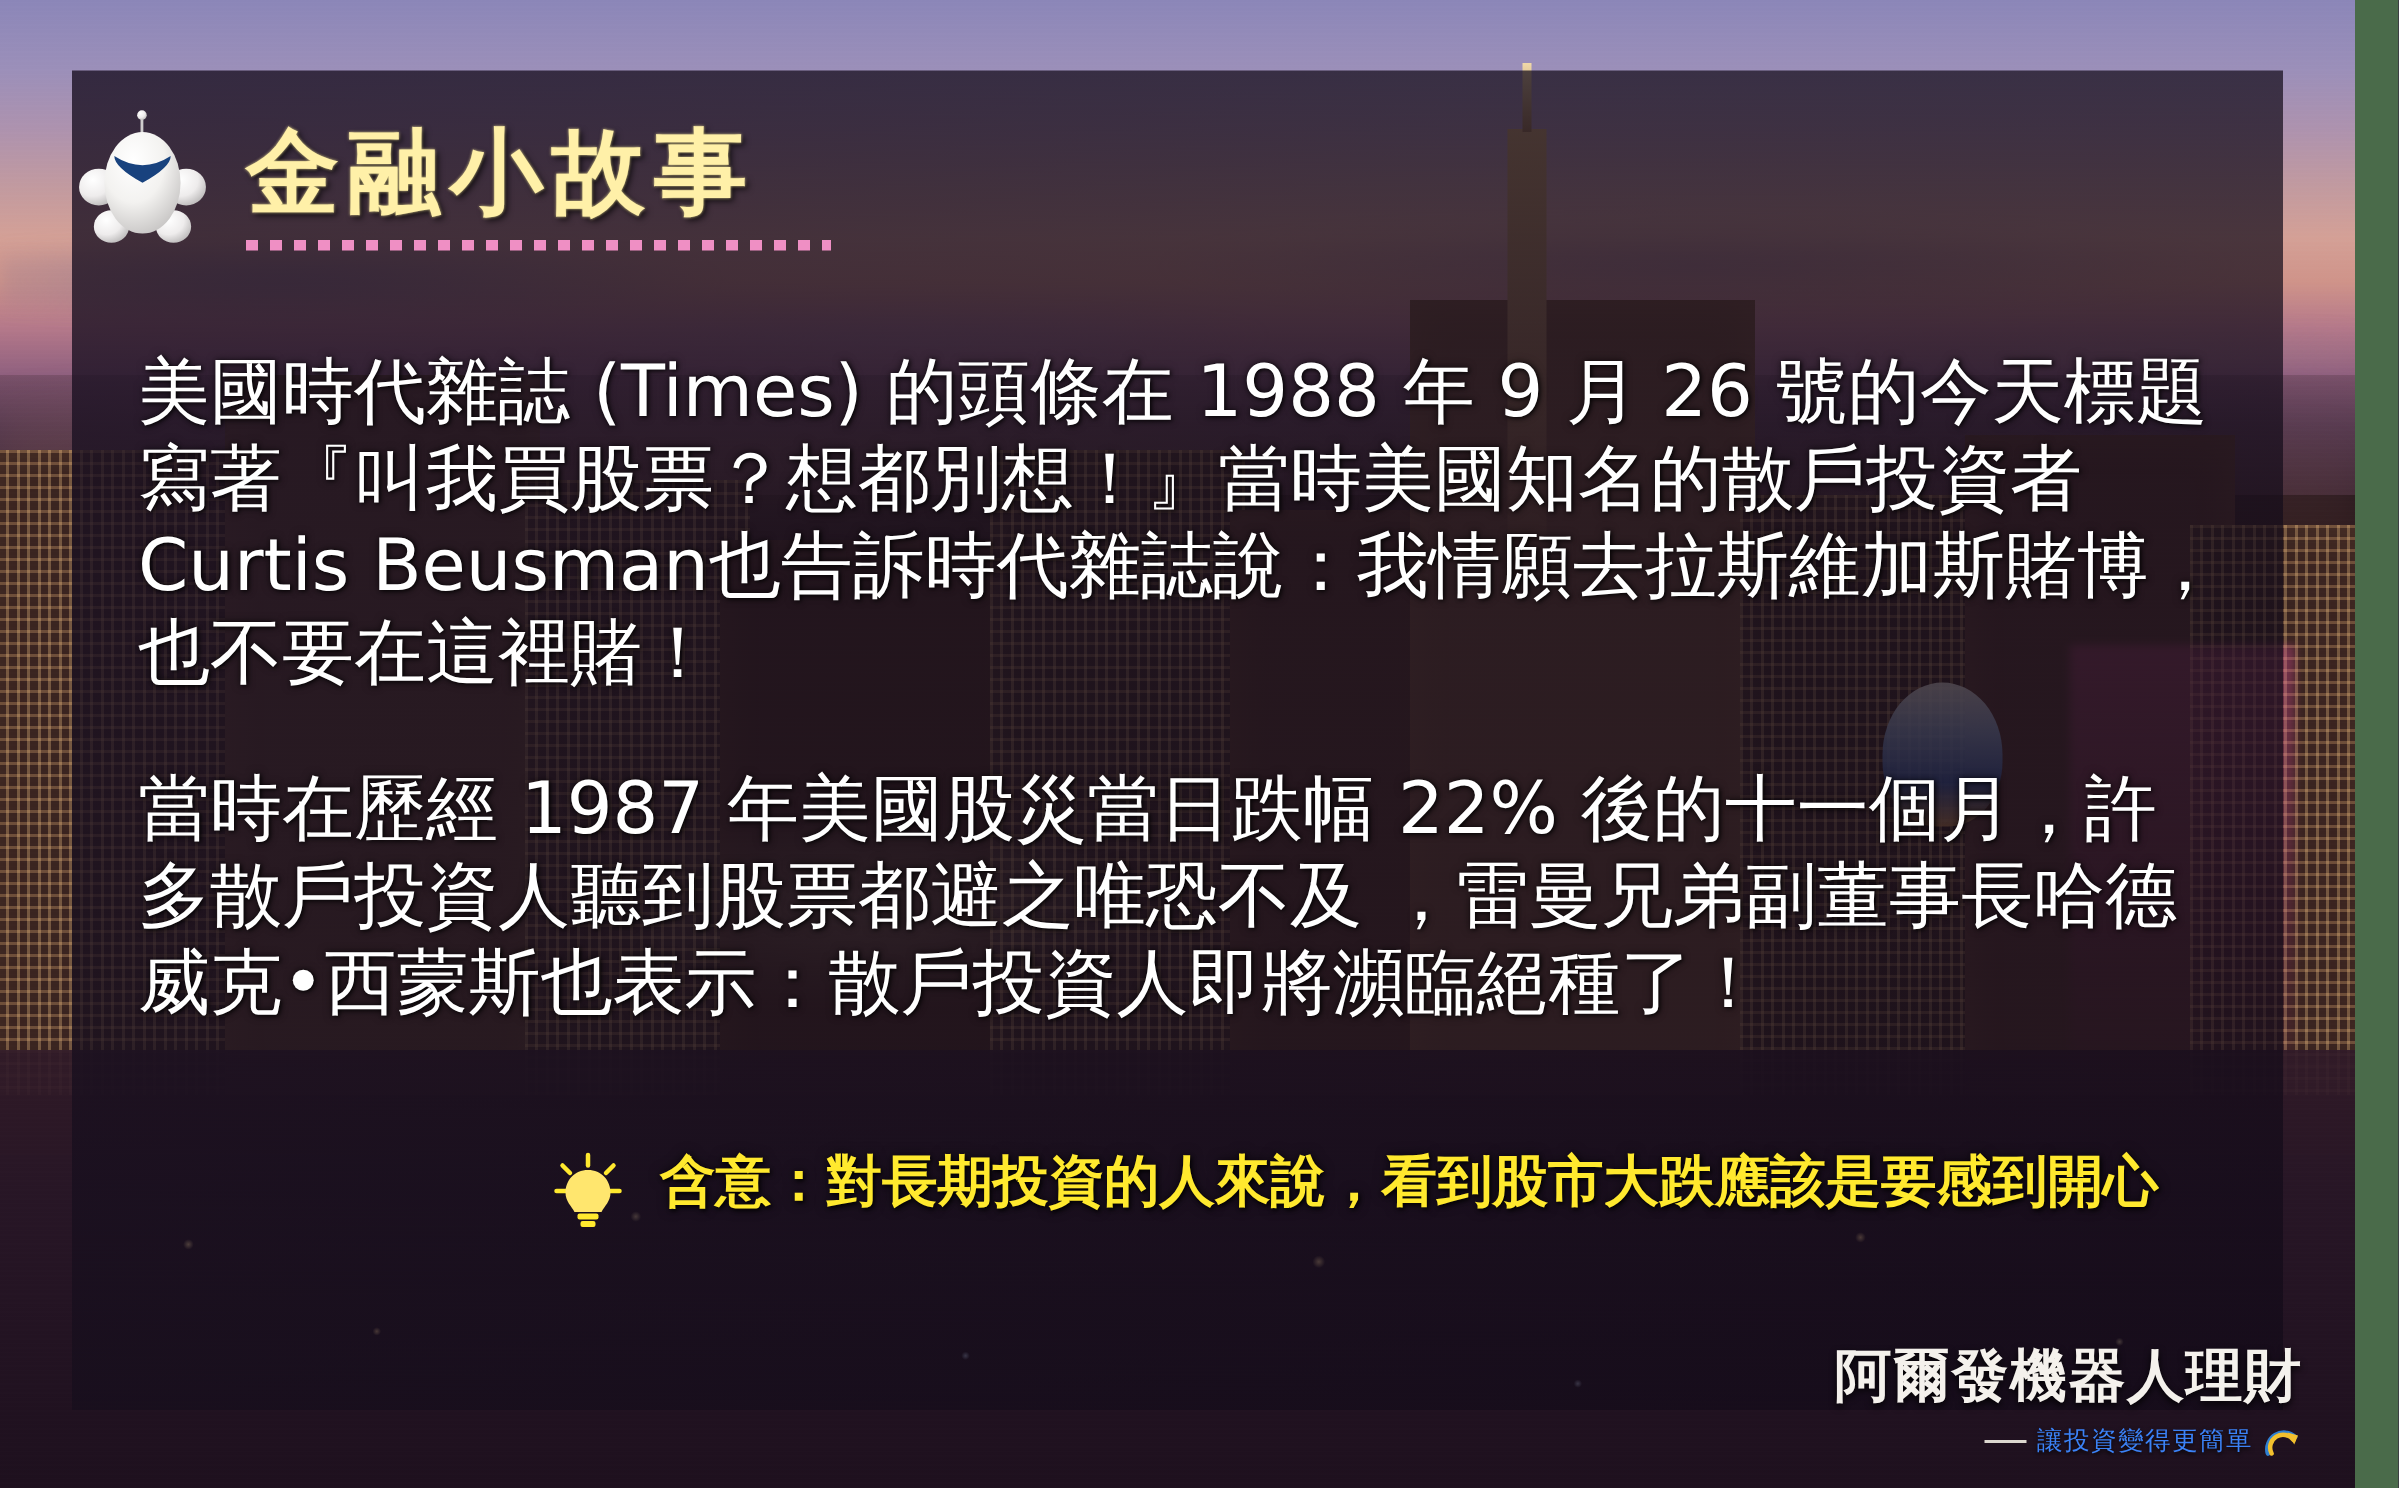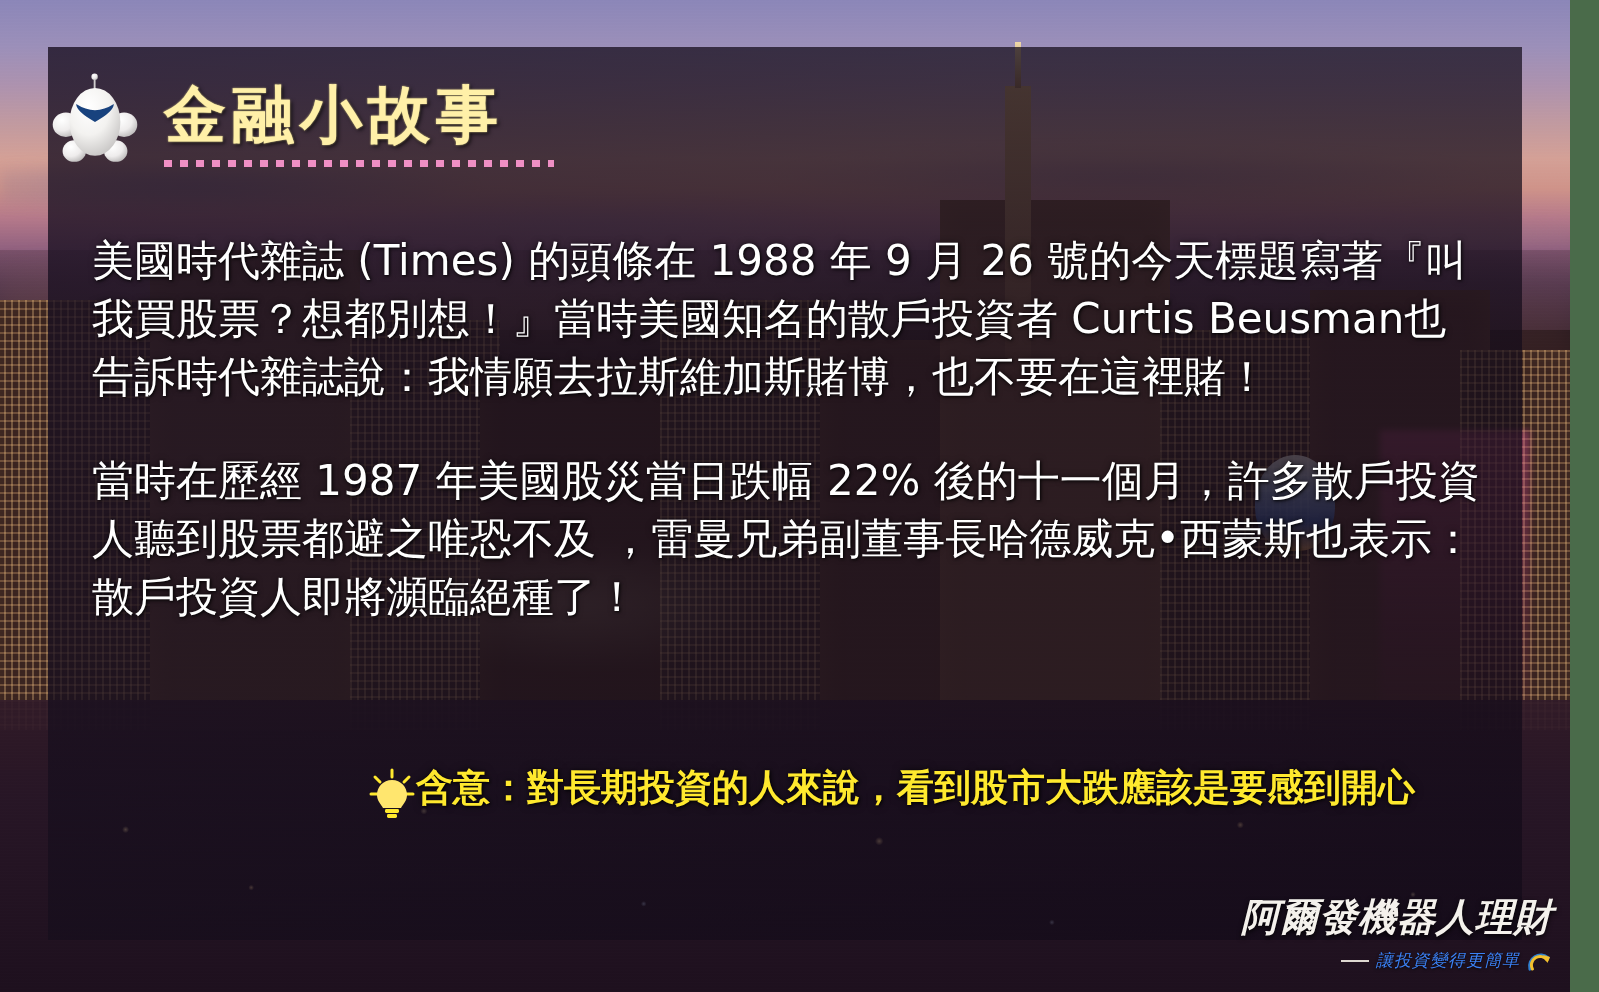--- a/index.html
+++ b/index.html
@@ -125,43 +125,43 @@
   .title-wrap{display:flex;flex-direction:column;margin-top:12px;}
   .dotted{
     margin-top:14px;width:390px;height:7px;
     background-image:repeating-linear-gradient(90deg,#ef8fc4 0 8px, transparent 8px 16px);
     background-repeat:repeat-x;
   }
 
   
   .body-text{
     position:absolute;left:92px;top:232px;width:1390px;z-index:4;
-    color:#ffffff;font-size:42px;line-height:58px;letter-spacing:0px;
+    color:#ffffff;font-size:48px;line-height:58px;letter-spacing:0px;
     font-family:"DejaVu Sans","Liberation Sans",sans-serif;
     text-shadow:1px 1px 3px rgba(0,0,0,.85), 0 0 6px rgba(0,0,0,.55);
     font-weight:400;
   }
   .para{margin:0 0 46px 0;}
   .para:last-child{margin-bottom:4px;}
 
   
   .conclusion{
     position:absolute;left:368px;top:762px;width:1120px;z-index:4;
-    display:flex;gap:0;align-items:flex-start;
+    display:flex;gap:24px;align-items:flex-start;
   }
   .bulb{position:relative;width:48px;height:54px;flex:none;margin-top:6px;}
   .conclusion-text{
     color:#ffe92e;font-size:37px;line-height:51px;font-weight:700;letter-spacing:0px;
     font-family:"DejaVu Sans","Liberation Sans",sans-serif;
     text-shadow:1px 1px 3px rgba(0,0,0,.9), 0 0 8px rgba(0,0,0,.6);
   }
   .conclusion-text .l2{display:block;padding-left:96px;}
 
   
-  .brand{position:absolute;right:46px;bottom:20px;z-index:6;text-align:center;font-style:italic;}
+  .brand{position:absolute;right:64px;bottom:20px;z-index:6;text-align:center;}
   .brand-name{
     font-size:38px;font-weight:700;color:#f4f1ec;letter-spacing:1px;
     font-family:"DejaVu Sans","Liberation Sans",sans-serif;
     text-shadow:0 2px 5px rgba(0,0,0,.9);
   }
   .brand-tag{
     margin-top:6px;font-size:17px;color:#3b82f6;letter-spacing:1px;
     display:flex;align-items:center;justify-content:flex-end;gap:7px;
     font-family:"DejaVu Sans","Liberation Sans",sans-serif;
     text-shadow:0 1px 3px rgba(0,0,0,.9);

